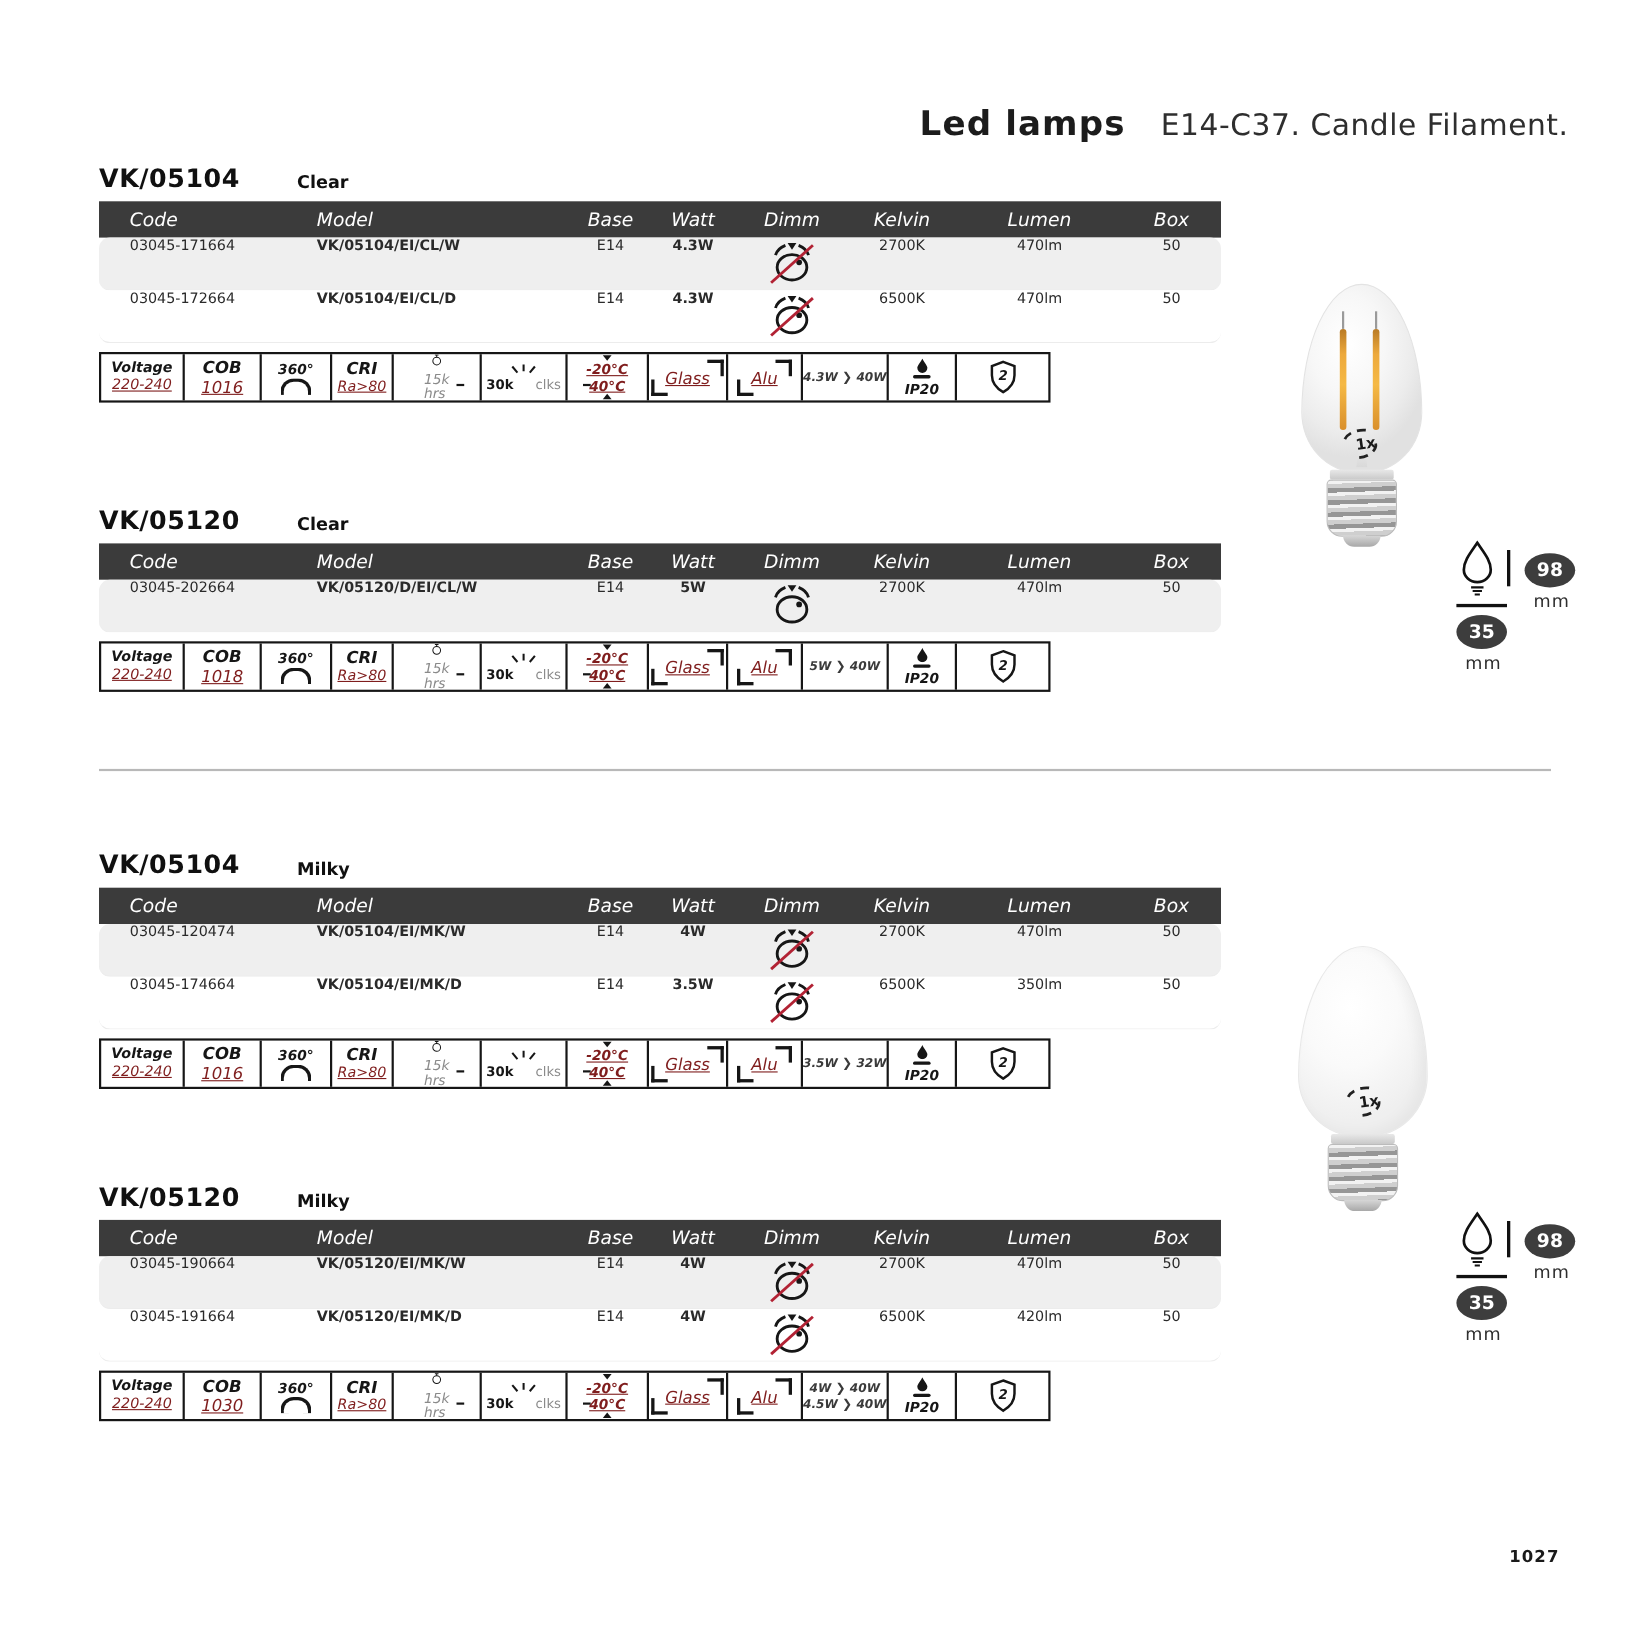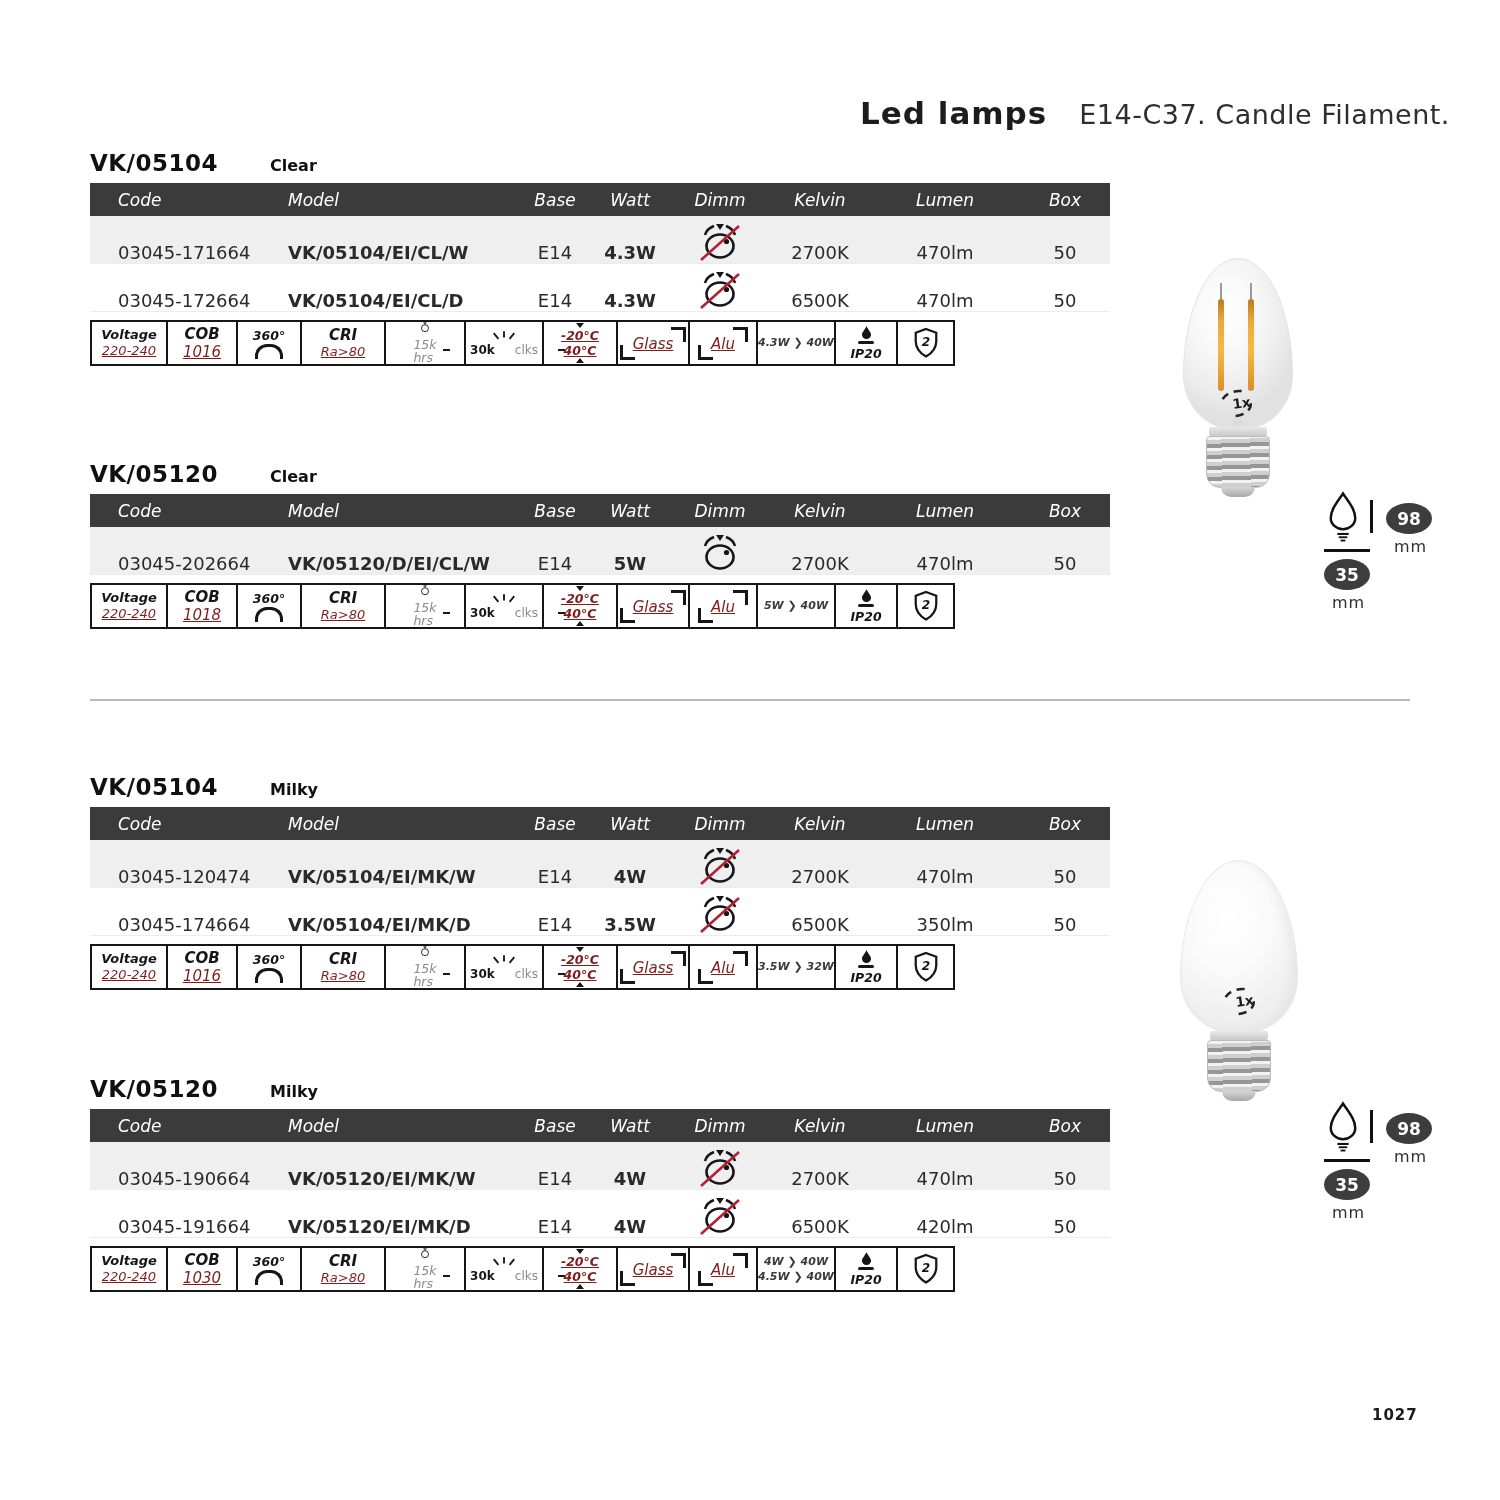--- a/index.html
+++ b/index.html
@@ -1,31 +1,31 @@
 <!DOCTYPE html>
 <html><head>
 <meta charset="utf-8">
 <style>
   html,body{margin:0;padding:0;background:#fff;}
   body{width:1500px;height:1500px;position:relative;font-family:"DejaVu Sans","Liberation Sans",sans-serif;color:#222;overflow:hidden;}
 
   
-  .pagehead{position:absolute;top:95px;left:860px;display:flex;align-items:baseline;gap:32px;}
+  .pagehead{position:absolute;top:95px;left:836px;display:flex;align-items:baseline;gap:32px;}
   .pagehead .t1{font-size:31px;font-weight:bold;color:#1c1c1c;letter-spacing:1px;}
   .pagehead .t2{font-size:27px;color:#2e2e2e;letter-spacing:.5px;}
 
   
   .product{position:absolute;left:90px;width:1020px;}
   .sec-title{height:30px;margin-bottom:3px;position:relative;}
   .sec-code{font-size:23px;font-weight:bold;color:#101010;letter-spacing:.5px;}
   .sec-finish{position:absolute;left:180px;top:6px;font-size:16px;font-weight:bold;color:#101010;}
 
   .tbl{width:1020px;}
   .thead{display:flex;align-items:center;height:33px;background:#3b3b3b;color:#fff;font-style:italic;font-size:17px;}
-  .trow{display:flex;align-items:flex-end;height:47px;font-size:18px;color:#2a2a2a;border-bottom:1px solid #ececec;}
+  .trow{display:flex;align-items:flex-start;height:47px;font-size:13px;color:#2a2a2a;border-bottom:1px solid #ececec;border-radius:10px;}
   .trow.alt{background:#efefef;}
   .c-code{width:180px;padding-left:28px;box-sizing:border-box;text-align:left;}
   .c-model{width:250px;padding-left:18px;box-sizing:border-box;text-align:left;}
   .c-base{width:70px;text-align:center;}
   .c-watt{width:80px;text-align:center;}
   .c-dimm{width:100px;text-align:center;display:flex;justify-content:center;align-items:center;}
   .c-kelvin{width:100px;text-align:center;}
   .c-lumen{width:150px;text-align:center;}
   .c-box{width:90px;text-align:center;}
   .trow .c-model,.trow .c-watt{font-weight:bold;}
@@ -34,21 +34,21 @@
   .dimm-ic .lin{stroke:#161616;stroke-width:2.6;fill:none;}
   .dimm-ic .dot{fill:#161616;}
   .dimm-ic .tri{fill:#161616;}
   .dimm-ic .slash{stroke:#b22234;stroke-width:2.6;opacity:0;}
   .dimm-ic[data-dimmable="false"] .slash{opacity:1;}
 
   
   .strip{display:flex;width:865px;height:46px;border:2px solid #161616;box-sizing:border-box;margin-top:8px;background:#fff;}
   .cell{border-left:2px solid #161616;display:flex;flex-direction:column;align-items:center;justify-content:center;gap:1px;box-sizing:border-box;}
   .cell:first-child{border-left:none;}
-  .w-volt{width:74px;}.w-cob{width:70px;}.w-beam{width:64px;}.w-cri{width:84px;}
+  .w-volt{width:74px;}.w-cob{width:70px;}.w-beam{width:64px;}.w-cri{width:56px;}
   .w-hrs{width:80px;flex-direction:column;gap:5px;}.w-clk{width:78px;}.w-tmp{width:74px;}
   .w-gls{width:72px;}.w-alu{width:68px;}.w-eq{width:78px;}.w-ip{width:62px;}.w-sh{flex:1;}
   .bi{font-style:italic;font-weight:bold;font-size:13px;color:#161616;line-height:1.1;}
   .it{font-style:italic;font-size:13px;color:#7f1d1d;line-height:1.1;text-decoration:underline;}
   .big{font-size:15px;}
   .beam-txt{font-style:italic;font-size:12.5px;font-weight:600;color:#161616;}
   .beam-arc{width:22px;height:12px;border:3px solid #161616;border-bottom:none;border-radius:12px 12px 0 0;display:block;}
   .gcol{display:flex;flex-direction:column;font-style:italic;color:#8a8a8a;font-size:12.5px;line-height:1.05;}
   .watchsvg{width:20px;height:24px;}
   .rays{width:28px;height:12px;}

